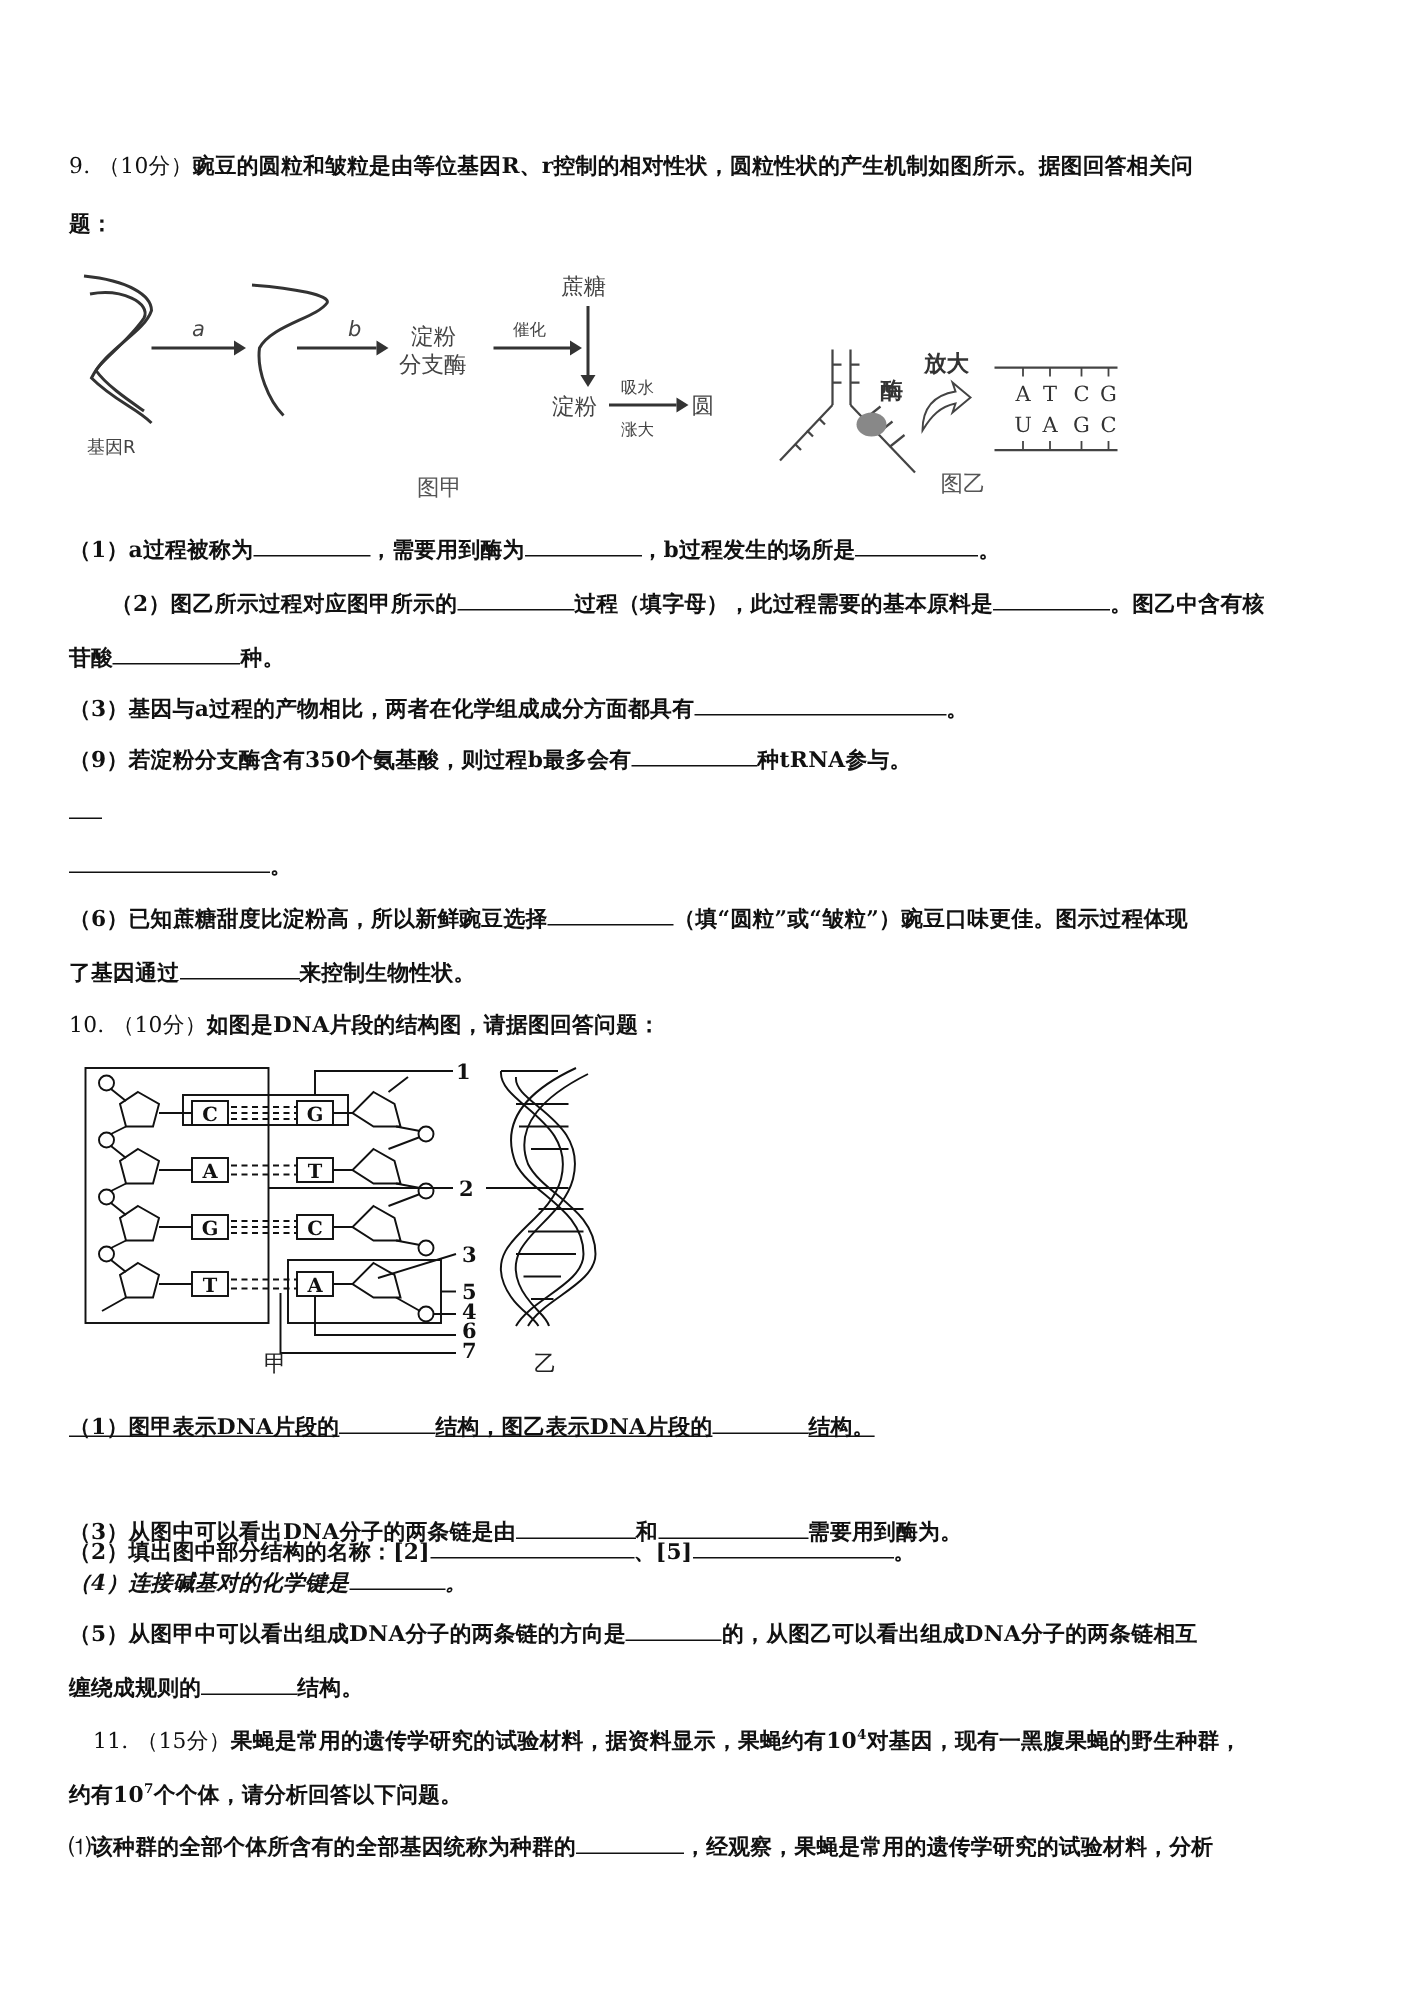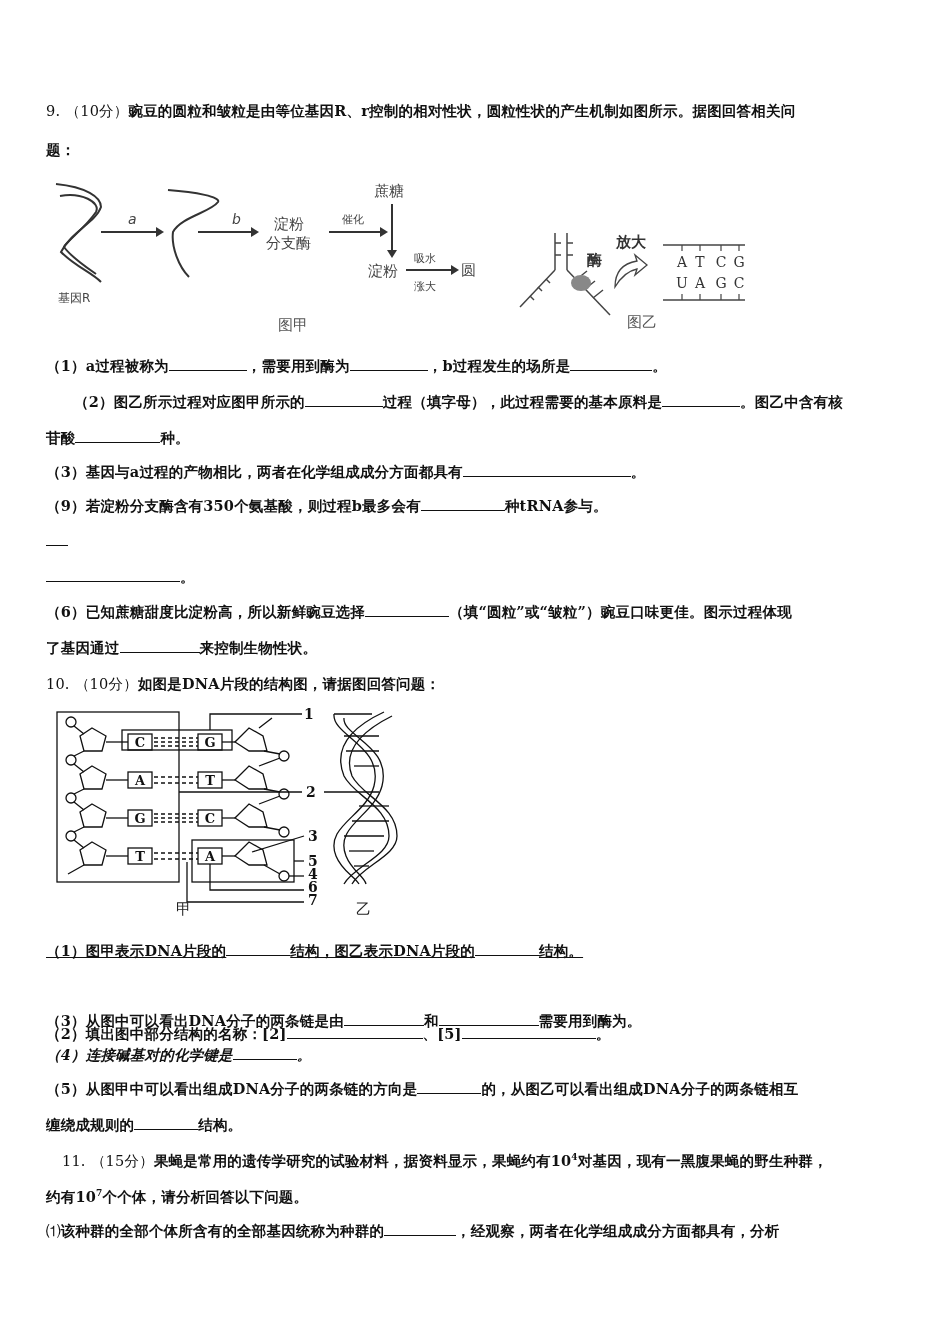--- a/index.html
+++ b/index.html
@@ -279,14 +279,14 @@
 </div>
 
 <div class="line" style="top:1151px;margin-left:16px;">
   <span class="num">11.</span>
   <span class="num">（15分）</span><span>果蝇是常用的遗传学研究的试验材料，据资料显示，果蝇约有10</span><sup>4</sup><span>对基因，现有一黑腹果蝇的野生种群，</span>
 </div>
 <div class="line" style="top:1187px;">
   <span>约有10</span><sup>7</sup><span>个个体，请分析回答以下问题。</span>
 </div>
 <div class="line" style="top:1221px;">
-  <span class="num">⑴</span><span>该种群的全部个体所含有的全部基因统称为种群的</span><span class="blank" style="width:72px"></span><span>，经观察，两者在化学组成成分方面都具有，分析</span>
+  <span class="num">⑴</span><span>该种群的全部个体所含有的全部基因统称为种群的</span><span class="blank" style="width:72px"></span><span>，经观察，果蝇是常用的遗传学研究的试验材料，分析</span>
 </div>
 
 </body></html>

